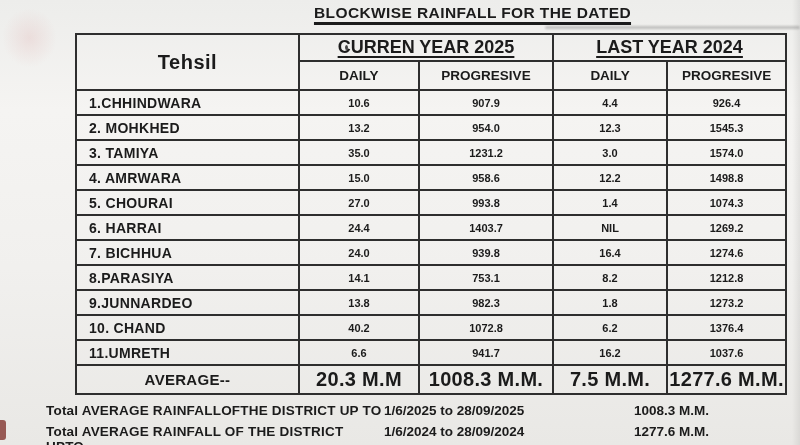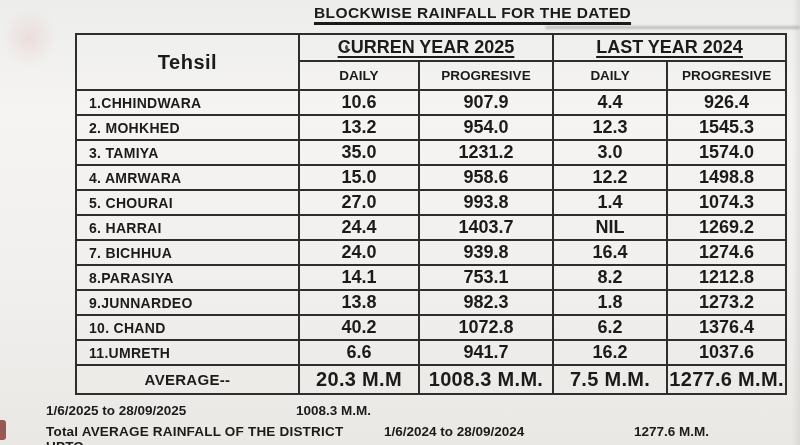--- a/index.html
+++ b/index.html
@@ -55,21 +55,21 @@
     overflow: hidden;
     white-space: nowrap;
   }
   th.tehsil-h { font-size: 20px; letter-spacing: 0.5px; }
   th.group-h {
     font-size: 18px; height: 27px;
     text-decoration: underline; text-decoration-thickness: 2px; text-underline-offset: 3px;
   }
   th.sub-h { font-size: 13.5px; height: 29px; }
   tbody tr { height: 25px; }
-  tbody td { font-size: 18px; }
+  tbody td { font-size: 11px; }
   tbody td.tehsil-cell { text-align: left; padding-left: 12px; font-size: 14px; letter-spacing: 0.3px; }
   tr.avg-row { height: 29px; }
   tr.avg-row td { font-size: 20px; letter-spacing: 0.3px; }
   tr.avg-row td.avg-label { font-size: 15px; }
 
   .footer { position: absolute; left: 46px; top: 403px; width: 730px; }
   .fline { display: flex; align-items: baseline; height: 21px; font-size: 13.5px; }
   .fl-label { width: 338px; flex: none; letter-spacing: 0.2px; }
   .fl-range { width: 250px; flex: none; }
   .fl-value { flex: none; }
@@ -193,20 +193,21 @@
         <td>20.3  M.M</td>
         <td>1008.3 M.M.</td>
         <td>7.5 M.M.</td>
         <td>1277.6 M.M.</td>
       </tr>
     </tfoot>
   </table>
 
   <div class="footer">
     <div class="fline">
+      <span class="fl-label">Total AVERAGE RAINFALLOFTHE DISTRICT UP TO</span>
       <span class="fl-range">1/6/2025 to 28/09/2025</span>
       <span class="fl-value">1008.3  M.M.</span>
     </div>
     <div class="fline">
       <span class="fl-label">Total AVERAGE RAINFALL OF THE DISTRICT UPTO</span>
       <span class="fl-range">1/6/2024 to 28/09/2024</span>
       <span class="fl-value">1277.6  M.M.</span>
     </div>
   </div>
 

